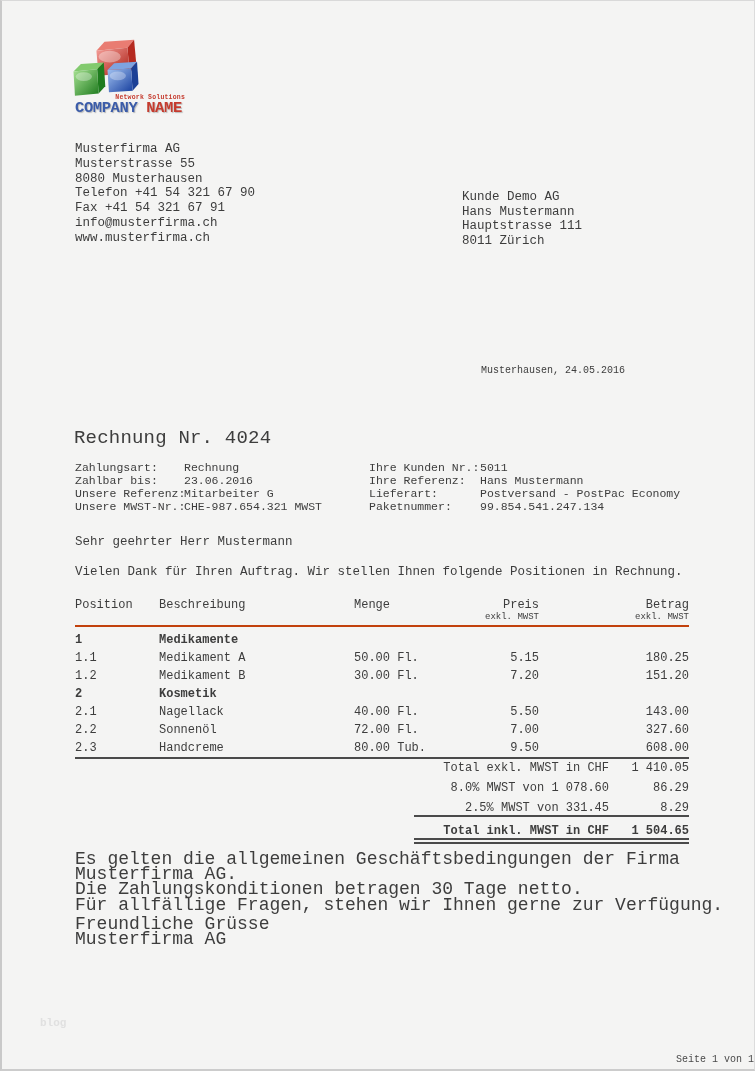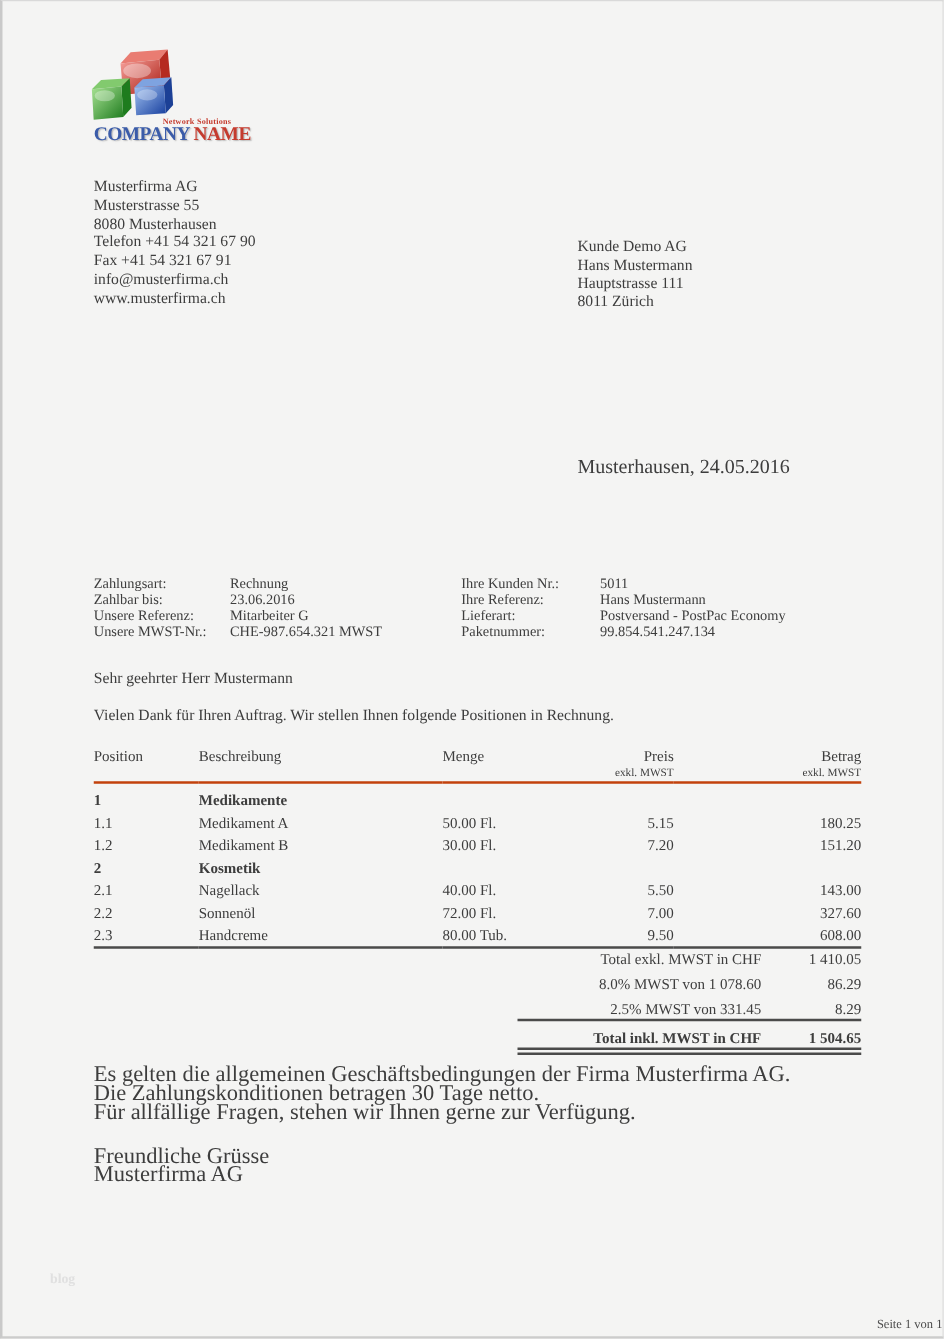--- a/index.html
+++ b/index.html
@@ -2,37 +2,37 @@
 <html><head>
 <meta charset="utf-8">
 <style>
   html,body { margin:0; padding:0; background:#e9e9e9; }
   .page {
     position:relative; width:755px; height:1071px; margin:0 auto;
     background:#f4f4f3; overflow:hidden;
     border-left:2px solid #c9c9c9; border-top:1px solid #d9d9d9;
     border-right:1px solid #dcdcdc; border-bottom:2px solid #cccccc;
     box-sizing:border-box;
-    font-family:Liberation Serif, serif; color:#3d3d3d;
+    font-family:Liberation Mono, monospace; color:#3d3d3d;
   }
   .abs { position:absolute; }
 
   
   .logo { left:70px; top:36px; width:116px; height:82px; }
   .logo-text { position:absolute; left:3px; top:62px; font-weight:bold; font-size:15.5px;
                letter-spacing:-0.4px; white-space:nowrap; text-shadow:1px 1px 1px rgba(140,140,140,.55); }
   .logo-company { color:#3b5ca9; }
   .logo-name { color:#c53b2e; }
   .logo-tagline { position:absolute; right:3px; top:57px; font-weight:bold; font-size:6.5px;
                   color:#c53b2e; letter-spacing:0.2px; white-space:nowrap; }
 
   
   .sender { left:73px; top:141px; font-size:12.5px; line-height:14.8px; }
   .recipient { left:460px; top:189px; font-size:12.5px; line-height:14.6px; }
-  .dateline { left:460px; top:364px; font-size:16px; }
+  .dateline { left:479px; top:364px; font-size:10px; }
 
   
   .title { left:72px; top:426px; font-size:19px; letter-spacing:0.2px; }
   .details { top:460px; font-size:11.5px; line-height:13px; display:grid; grid-template-columns:auto auto; }
   .details-left  { left:73px;  grid-template-columns:109px auto; }
   .details-right { left:367px; grid-template-columns:111px auto; }
   .details div { white-space:nowrap; }
 
   .salutation { left:73px; top:534px; font-size:12.5px; }
   .intro { left:73px; top:564px; font-size:12.5px; }
@@ -127,20 +127,21 @@
 
   <div class="abs recipient">
     <div>Kunde Demo AG</div>
     <div>Hans Mustermann</div>
     <div>Hauptstrasse 111</div>
     <div>8011 Zürich</div>
   </div>
 
   <div class="abs dateline">Musterhausen, 24.05.2016</div>
 
+  <div class="abs title">Rechnung Nr. 4024</div>
 
   <div class="abs details details-left">
     <div>Zahlungsart:</div>
       <div>Rechnung</div>
     <div>Zahlbar bis:</div>
       <div>23.06.2016</div>
     <div>Unsere Referenz:</div>
       <div>Mitarbeiter G</div>
     <div>Unsere MWST-Nr.:</div>
       <div>CHE-987.654.321 MWST</div>

